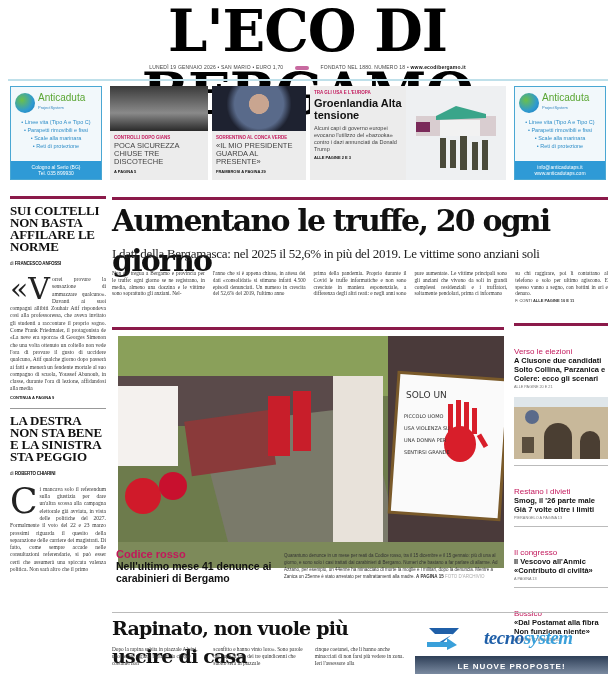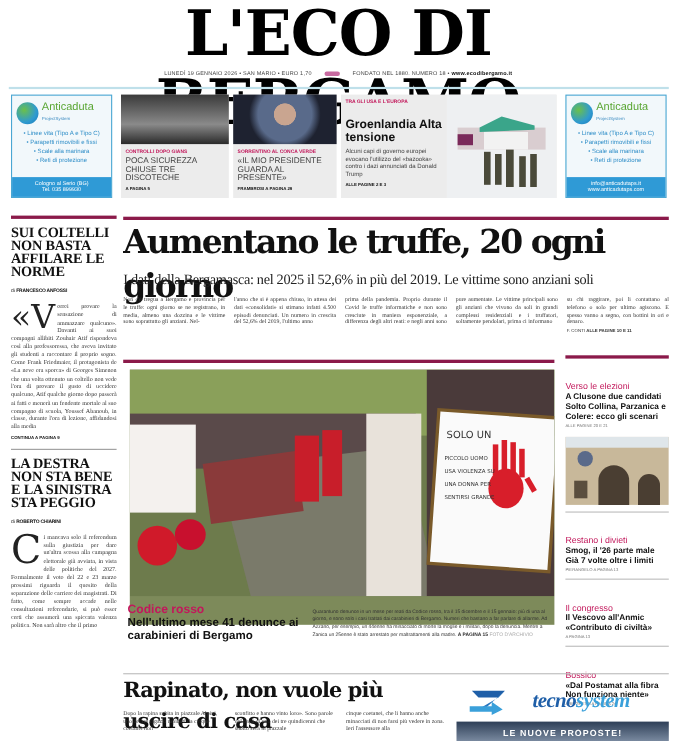--- a/index.html
+++ b/index.html
@@ -25,21 +25,21 @@
 
   .promo { position: absolute; top: 2px; height: 94px; background: #ececec; }
   .promo .img { width: 100%; height: 45px; }
   .promo .kicker { font-family: "Liberation Sans", sans-serif; font-weight: bold; font-size: 4.5px; color: #c2185b; margin: 4px 4px 0; text-transform: uppercase; }
   .promo .hd { font-family: "Liberation Sans", sans-serif; font-size: 7.5px; color: #444; margin: 2px 4px 0; line-height: 8px; text-transform: uppercase; }
   .promo .pg { font-family: "Liberation Sans", sans-serif; font-size: 4px; font-weight: bold; margin: 3px 4px 0; }
 
   .groen { position: absolute; top: 2px; left: 310px; width: 196px; height: 94px; background: #ececec; }
   .groen .txt { position: absolute; left: 4px; top: 4px; width: 90px; font-family: "Liberation Sans", sans-serif; }
   .groen .kicker { font-size: 4.5px; font-weight: bold; color: #c2185b; }
-  .groen .hd { font-size: 11px; font-weight: bold; line-height: 12px; margin-top: 12px; }
+  .groen .hd { font-size: 11px; font-weight: bold; line-height: 12px; margin-top: 2px; }
   .groen .body { font-size: 5.5px; line-height: 7px; color: #444; margin-top: 4px; }
   .groen .pg { font-size: 4px; font-weight: bold; margin-top: 2px; }
   .groen .img { position: absolute; right: 0; top: 0; width: 100px; height: 94px; }
 
   
   .leftcol { position: absolute; left: 10px; top: 196px; width: 96px; }
   .bar { height: 3px; background: #8b1a4a; }
   .ltitle { font-family: "Liberation Serif", serif; font-size: 13px; line-height: 12px; margin-top: 6px; letter-spacing: -.2px; }
   .byline { font-family: "Liberation Sans", sans-serif; font-size: 4.5px; margin-top: 8px; }
   .byline b { letter-spacing: -.2px; }

